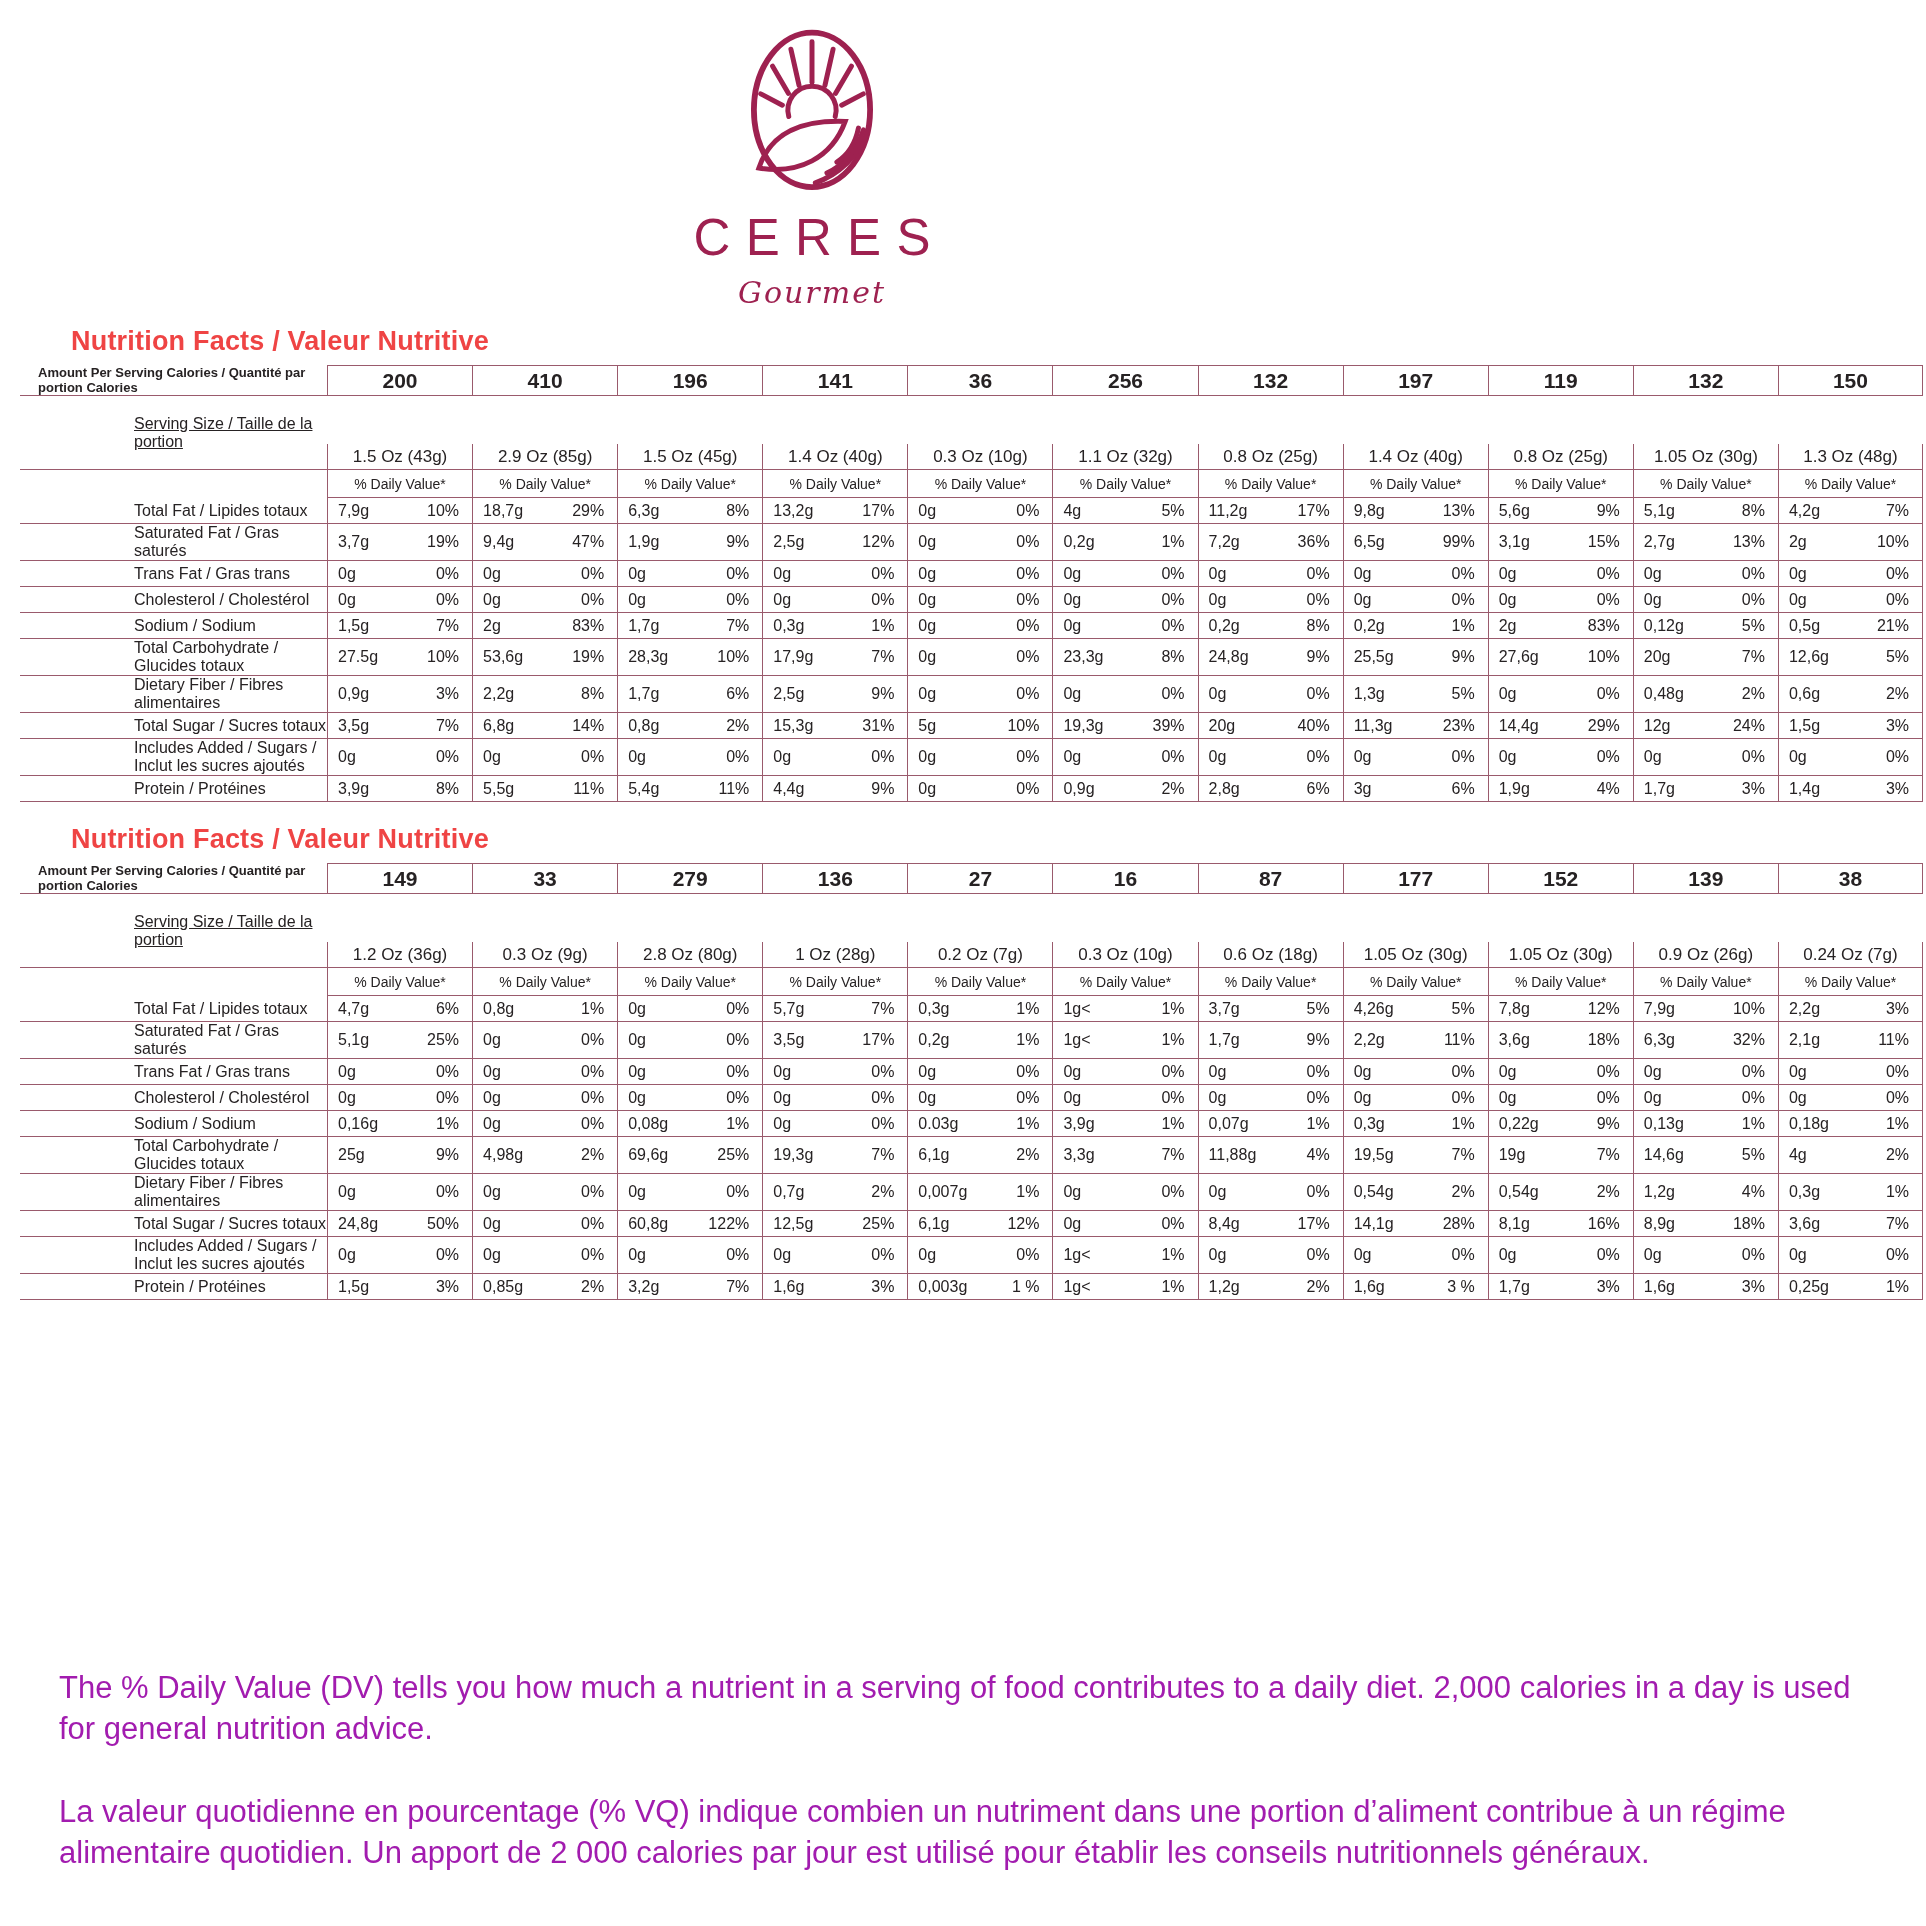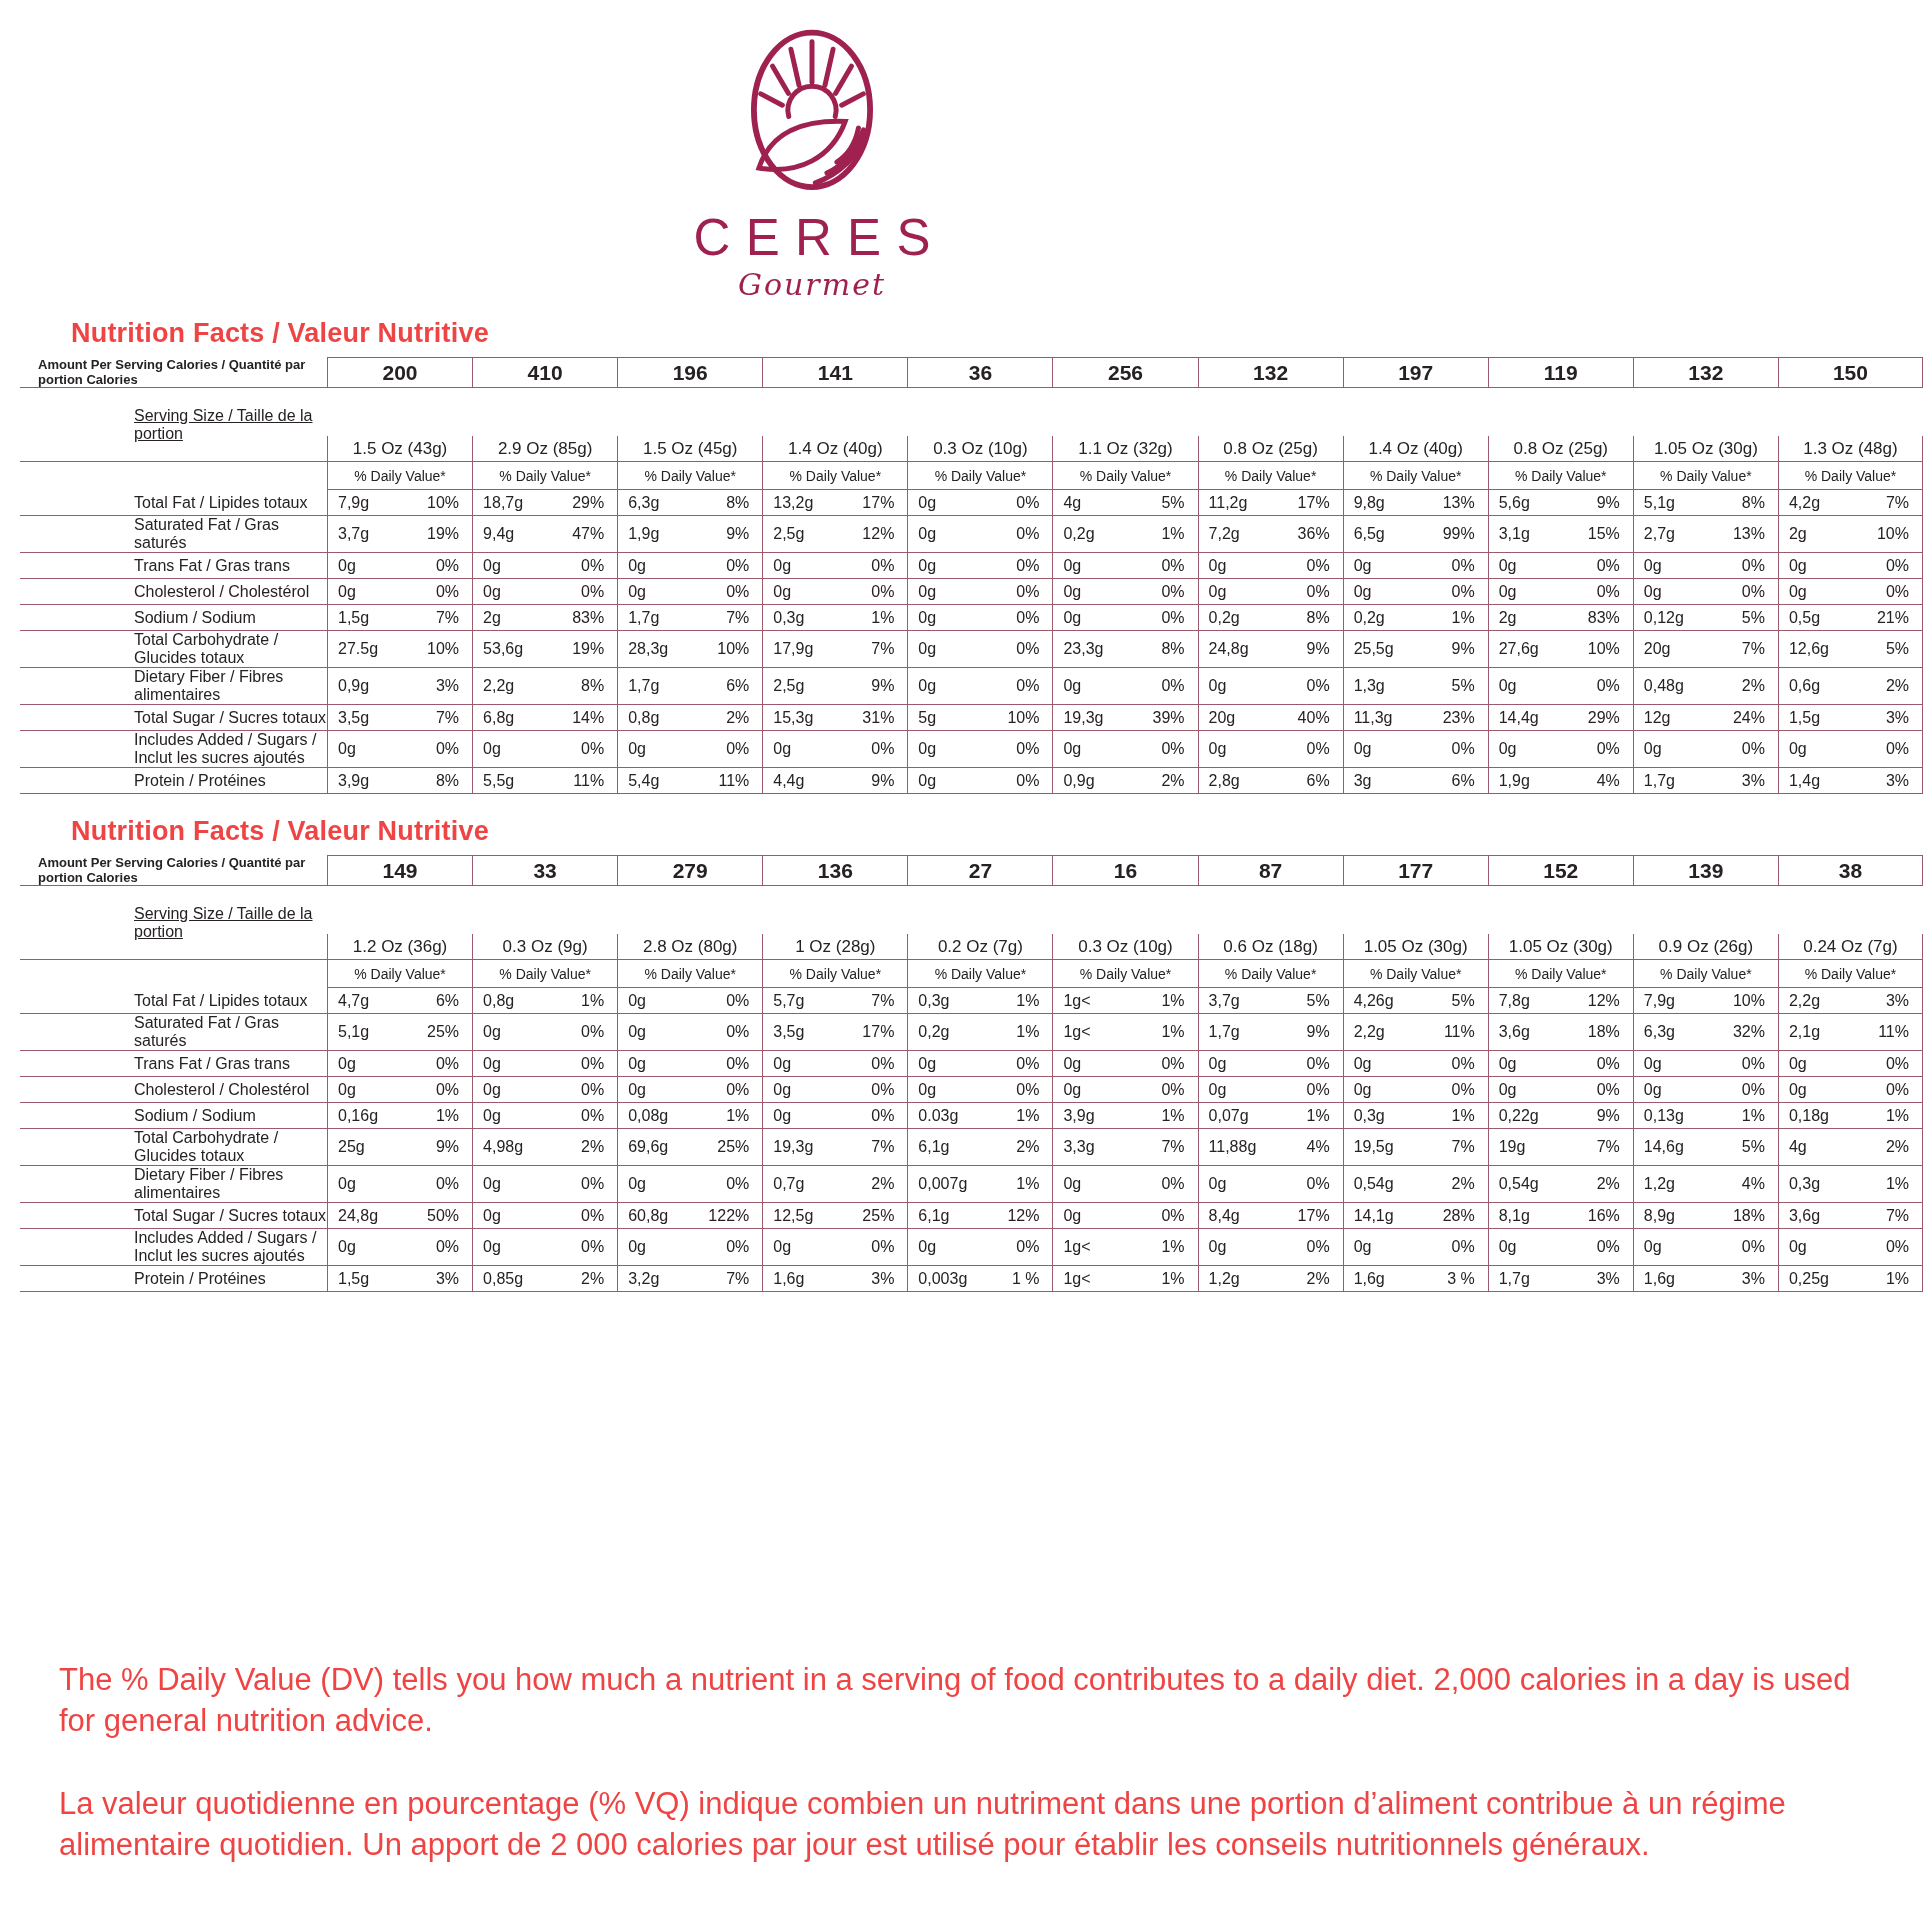--- a/index.html
+++ b/index.html
@@ -15,21 +15,21 @@
   }
   
   .logo-block{width:416px;margin:26px 0 0 604px;text-align:center;}
   .logo-mark{display:block;margin:0 auto;}
   .brand-name{
     color:var(--brand);font-size:51px;letter-spacing:0.30em;
     font-weight:500;margin-top:6px;text-indent:0.30em;
   }
   .brand-sub{
     color:var(--brand);font-family:"DejaVu Serif", serif;font-style:italic;
-    font-size:30px;letter-spacing:2px;margin-top:0;
+    font-size:30px;letter-spacing:2px;margin-top:8px;
   }
   
   .sec-title{
     font-size:27px;font-weight:bold;color:#ef4444;
     margin:14px 0 8px 71px;letter-spacing:0.2px;
   }
   .sec1{margin-top:16px;}
   .sec2{margin-top:22px;}
   
   .ntable{
@@ -53,21 +53,21 @@
   .lab-srv{padding-left:114px;font-size:16px;text-decoration:underline;}
   
   .cal{justify-content:center;font-weight:bold;font-size:21px;min-height:28px;}
   .srv{justify-content:center;font-size:17px;min-height:26px;margin-top:48px;}
   .dvh{justify-content:center;font-size:14px;min-height:28px;}
   
   .val{justify-content:space-between;padding:0 13px 0 10px;}
   .amt{text-align:left;}
   .dvp{text-align:right;}
   
-  .footer{margin:368px 69px 0 59px;font-size:31px;line-height:1.32;color:#ef4444;}
+  .footer{margin:368px 69px 0 59px;font-size:31px;line-height:1.32;color:#a21caf;}
   .footer p + p{margin-top:42px;}
 </style>
 </head>
 <body>
 
 <div class="logo-block">
   <svg class="logo-mark" width="166" height="176" viewBox="0 0 200 210" fill="none" stroke="#9e2150" stroke-linecap="round">
     <ellipse cx="100" cy="100" rx="70" ry="93" stroke-width="7"></ellipse>
     <path d="M 72 108 A 29 29 0 1 1 128 108" stroke-width="6"></path>
     <line x1="100" y1="67" x2="100" y2="18" stroke-width="6"></line>

